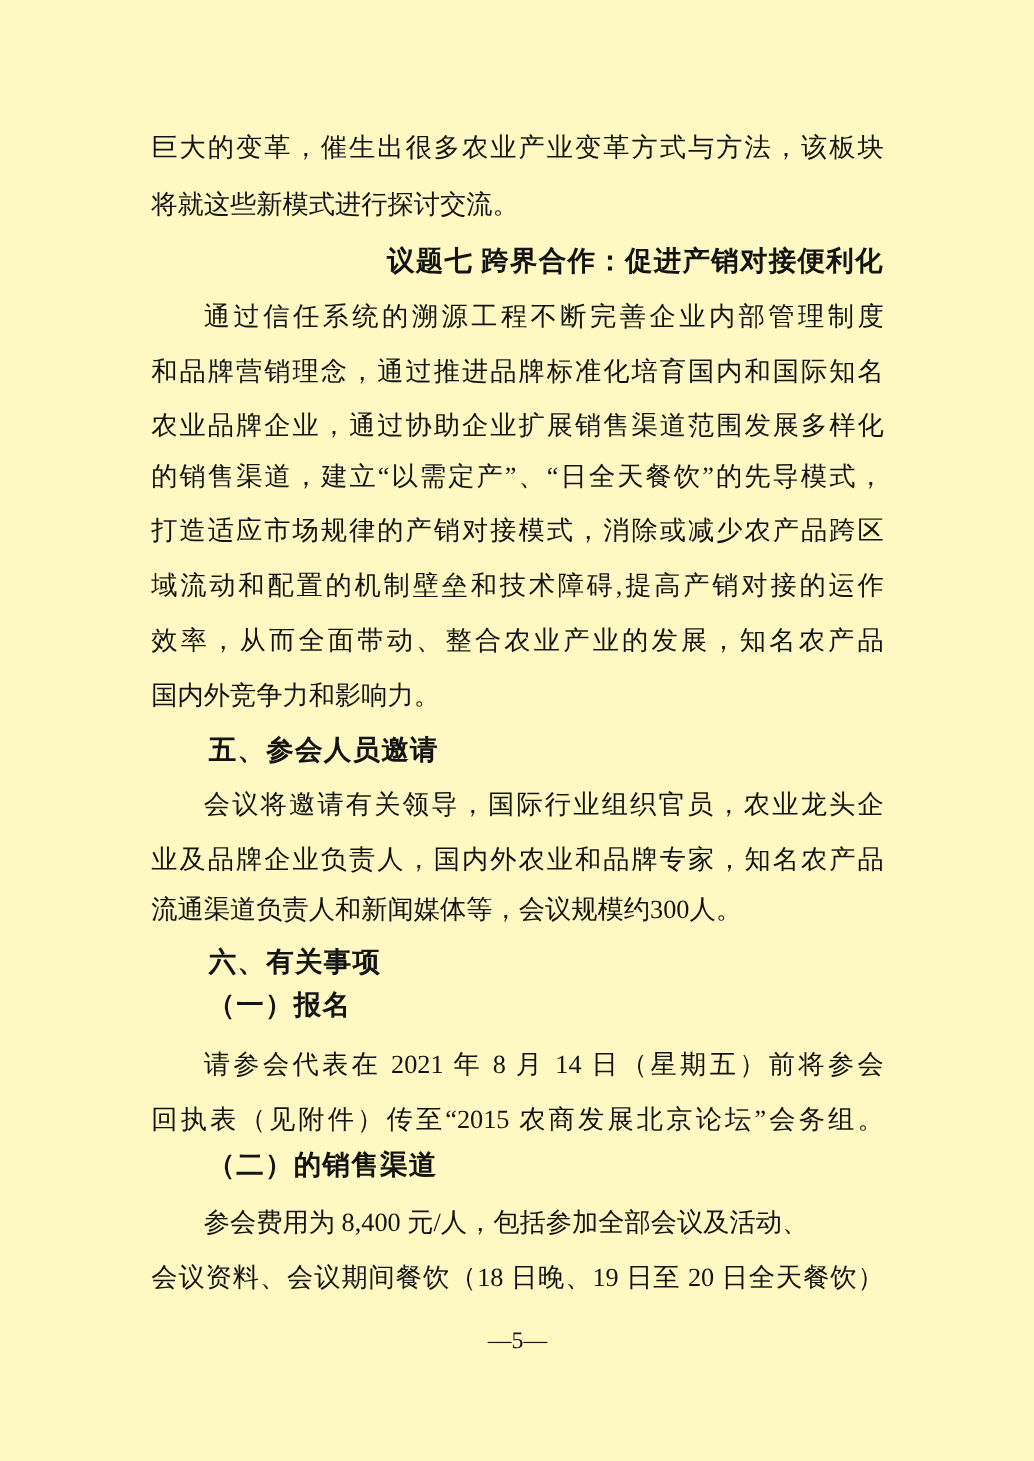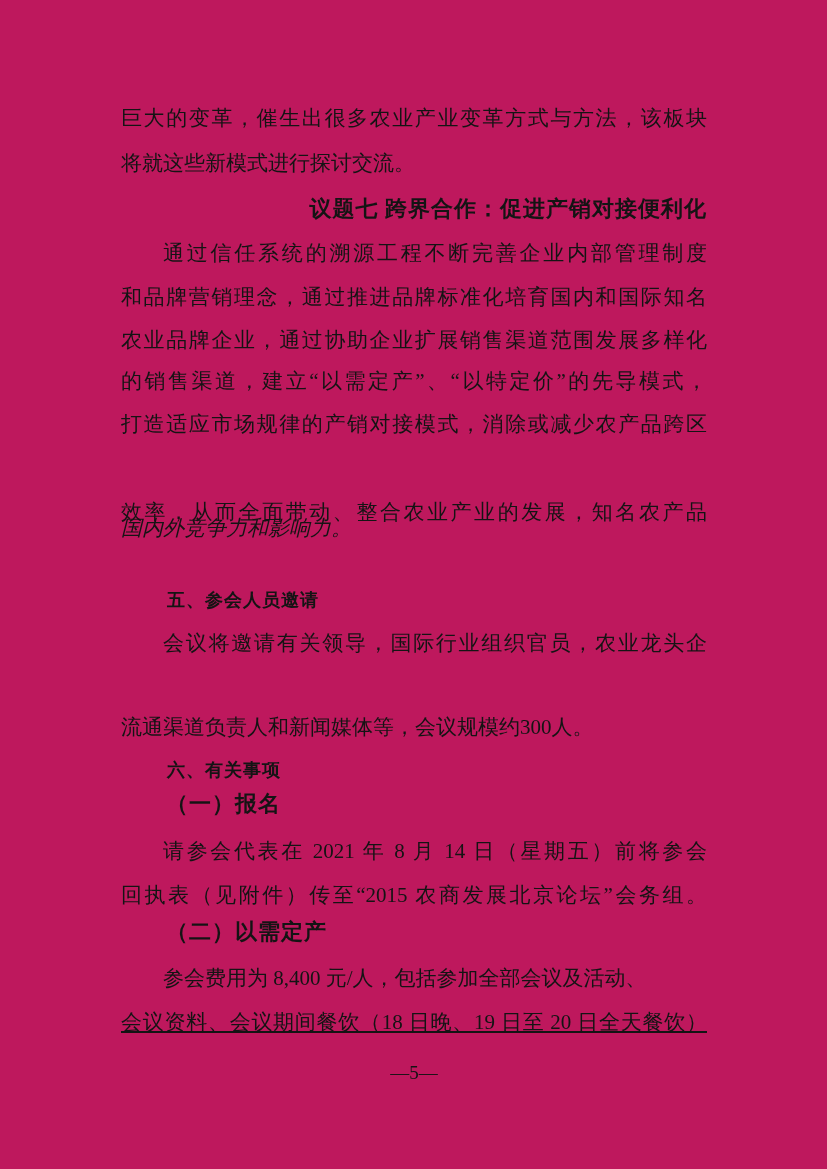--- a/index.html
+++ b/index.html
@@ -4,21 +4,21 @@
 <style>
   html, body {
     margin: 0;
     padding: 0;
     background: #ffffff;
   }
   .page {
     position: relative;
     width: 827px;
     height: 1169px;
-    background: #be185d;
+    background: #fef9c3;
     overflow: hidden;
     font-family: "Liberation Serif", "DejaVu Serif", serif;
     color: #141414;
   }
   .line {
     position: absolute;
     left: 121px;
     width: 586px;
     font-size: 21px;
     line-height: 30px;
@@ -43,21 +43,21 @@
   .kai-h {
     font-weight: 700;
     font-size: 22px;
     text-indent: 45px;
     letter-spacing: 1px;
   }
   
   .hei-h {
     font-family: "Liberation Sans", "DejaVu Sans", sans-serif;
     font-weight: 700;
-    font-size: 18px;
+    font-size: 22px;
     text-indent: 46px;
     letter-spacing: 1px;
   }
   .page-number {
     position: absolute;
     left: 121px;
     width: 586px;
     text-align: center;
     font-size: 19px;
     line-height: 30px;
@@ -70,36 +70,38 @@
 <div class="page">
 
   <div class="line j" style="top:103px;">巨大的变革，催生出很多农业产业变革方式与方法，该板块</div>
   <div class="line l" style="top:148px;">将就这些新模式进行探讨交流。</div>
 
   <div class="line l kai-h" style="top:194px;text-align:right;">议题七 跨界合作：促进产销对接便利化</div>
 
   <div class="line j ind" style="top:238px;">通过信任系统的溯源工程不断完善企业内部管理制度</div>
   <div class="line j" style="top:282px;">和品牌营销理念，通过推进品牌标准化培育国内和国际知名</div>
   <div class="line j" style="top:325px;">农业品牌企业，通过协助企业扩展销售渠道范围发展多样化</div>
-  <div class="line j" style="top:366px;">的销售渠道，建立“以需定产”、“以特定价”的先导模式，</div>
+  <div class="line j" style="top:366px;">的销售渠道，建立“以需定产”、“日全天餐饮”的先导模式，</div>
   <div class="line j" style="top:409px;">打造适应市场规律的产销对接模式，消除或减少农产品跨区</div>
+  <div class="line j" style="top:453px;">域流动和配置的机制壁垒和技术障碍,提高产销对接的运作</div>
   <div class="line j" style="top:497px;">效率，从而全面带动、整合农业产业的发展，知名农产品</div>
-  <div class="line l" style="top:513px;font-style:italic;">国内外竞争力和影响力。</div>
+  <div class="line l" style="top:541px;">国内外竞争力和影响力。</div>
 
   <div class="line l hei-h" style="top:585px;">五、参会人员邀请</div>
 
   <div class="line j ind" style="top:628px;">会议将邀请有关领导，国际行业组织官员，农业龙头企</div>
+  <div class="line j" style="top:672px;">业及品牌企业负责人，国内外农业和品牌专家，知名农产品</div>
   <div class="line l" style="top:712px;">流通渠道负责人和新闻媒体等，会议规模约300人。</div>
 
   <div class="line l hei-h" style="top:755px;">六、有关事项</div>
   <div class="line l kai-h" style="top:789px;">（一）报名</div>
 
   <div class="line j ind" style="top:836px;">请参会代表在 2021 年 8 月 14 日（星期五）前将参会</div>
   <div class="line j" style="top:880px;">回执表（见附件）传至“2015 农商发展北京论坛”会务组。</div>
 
-  <div class="line l kai-h" style="top:917px;">（二）以需定产</div>
+  <div class="line l kai-h" style="top:917px;">（二）的销售渠道</div>
 
   <div class="line l ind" style="top:963px;">参会费用为 8,400 元/人，包括参加全部会议及活动、</div>
-  <div class="line j" style="top:1007px;text-decoration:underline;">会议资料、会议期间餐饮（18 日晚、19 日至 20 日全天餐饮）</div>
+  <div class="line j" style="top:1007px;">会议资料、会议期间餐饮（18 日晚、19 日至 20 日全天餐饮）</div>
 
   <div class="page-number" style="top:1058px;">—5—</div>
 
 </div>
 
 </body></html>

